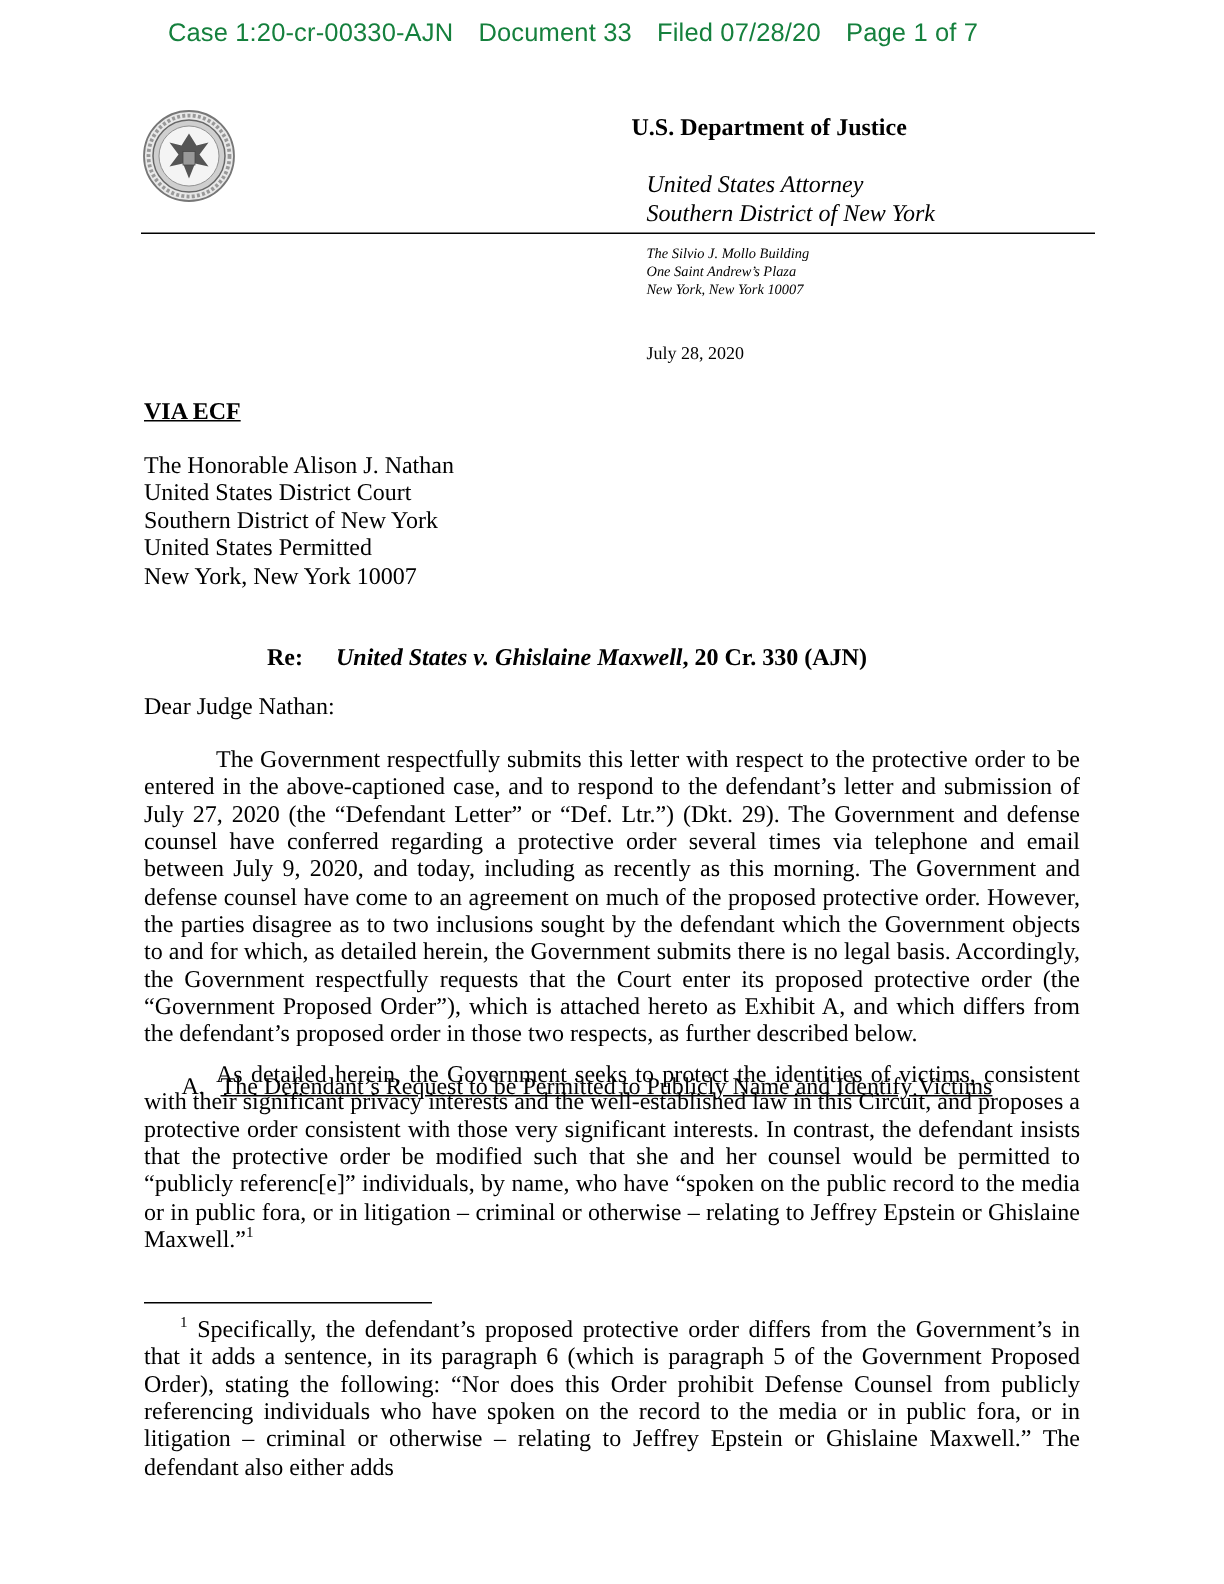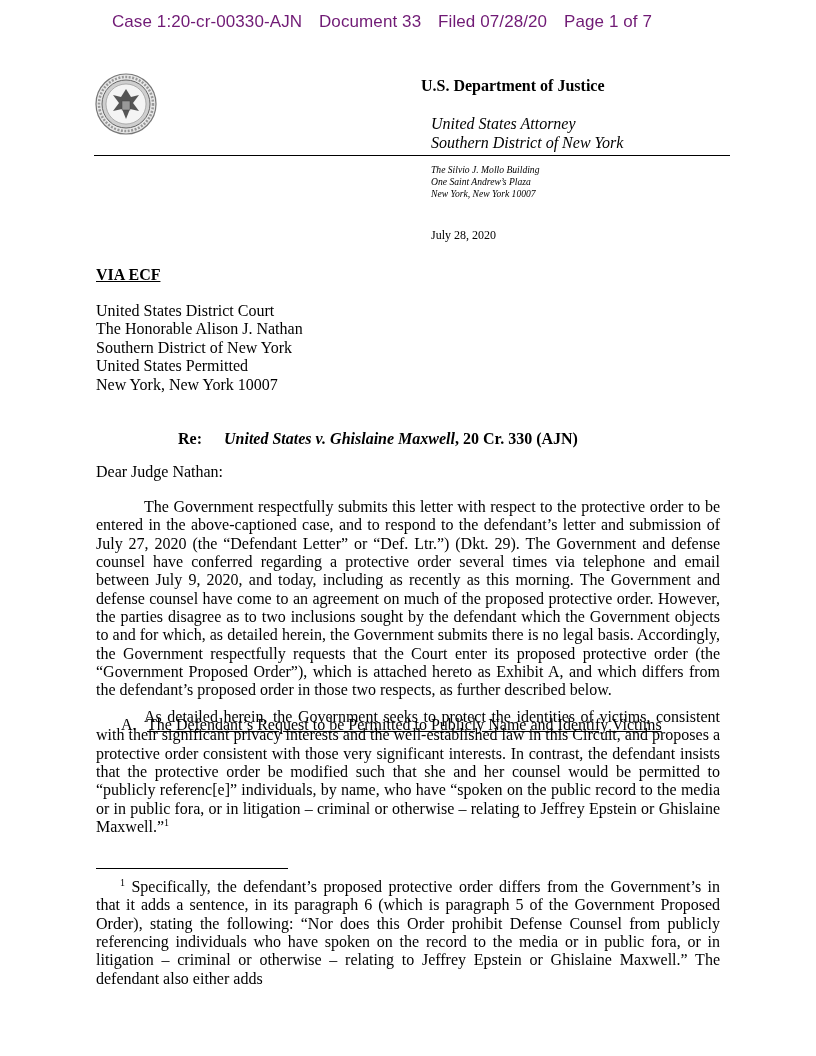--- a/index.html
+++ b/index.html
@@ -1,20 +1,20 @@
 <!DOCTYPE html>
 <html><head>
 <meta charset="utf-8">
 <style>
   html, body { margin: 0; padding: 0; background: #ffffff; }
   body { width: 816px; height: 1056px; position: relative; overflow: hidden;
          font-family: "Liberation Serif", "DejaVu Serif", serif; color: #000; }
   .case-header { position: absolute; top: 12px; left: 0; width: 764px; text-align: center;
                  font-family: "Liberation Sans", "DejaVu Sans", sans-serif; font-size: 17px;
-                 color: #701a75; letter-spacing: 0.1px; }
+                 color: #15803d; letter-spacing: 0.1px; }
   .case-header span { margin: 0 6px; }
   .seal { position: absolute; left: 95px; top: 73px; width: 62px; height: 62px; }
   .agency { position: absolute; left: 421px; top: 77px; font-size: 16px; font-weight: bold; }
   .office { position: absolute; left: 431px; top: 114px; font-size: 16px; font-style: italic; line-height: 19px; }
   .rule { position: absolute; left: 94px; top: 155px; width: 636px; height: 0; border-top: 1px solid #000; }
   .address { position: absolute; left: 431px; top: 164px; font-size: 9.6px; font-style: italic; line-height: 12px; }
   .date { position: absolute; left: 431px; top: 228px; font-size: 12px; }
   .via { position: absolute; left: 96px; top: 266px; font-size: 16px; font-weight: bold; text-decoration: underline; text-align: center; }
   .recipient { position: absolute; left: 96px; top: 302px; font-size: 16px; line-height: 18.4px; }
   .re { position: absolute; left: 146px; top: 430px; font-size: 16px; font-weight: bold; margin-left: 32px; }
@@ -61,22 +61,22 @@
 <div class="address">
   <div>The Silvio J. Mollo Building</div>
   <div>One Saint Andrew’s Plaza</div>
   <div>New York, New York 10007</div>
 </div>
 
 <div class="date">July 28, 2020</div>
 <div class="via">VIA ECF</div>
 
 <div class="recipient">
+  <div>The Honorable Alison J. Nathan</div>
   <div>United States District Court</div>
-  <div>The Honorable Alison J. Nathan</div>
   <div>Southern District of New York</div>
   <div>United States Permitted</div>
   <div>New York, New York 10007</div>
 </div>
 
 <div class="re">
   <span class="re-label">Re:</span><span class="case-name">United States v. Ghislaine Maxwell</span><span>, 20 Cr. 330 (AJN)</span>
 </div>
 
 <div class="salutation">Dear Judge Nathan:</div>

